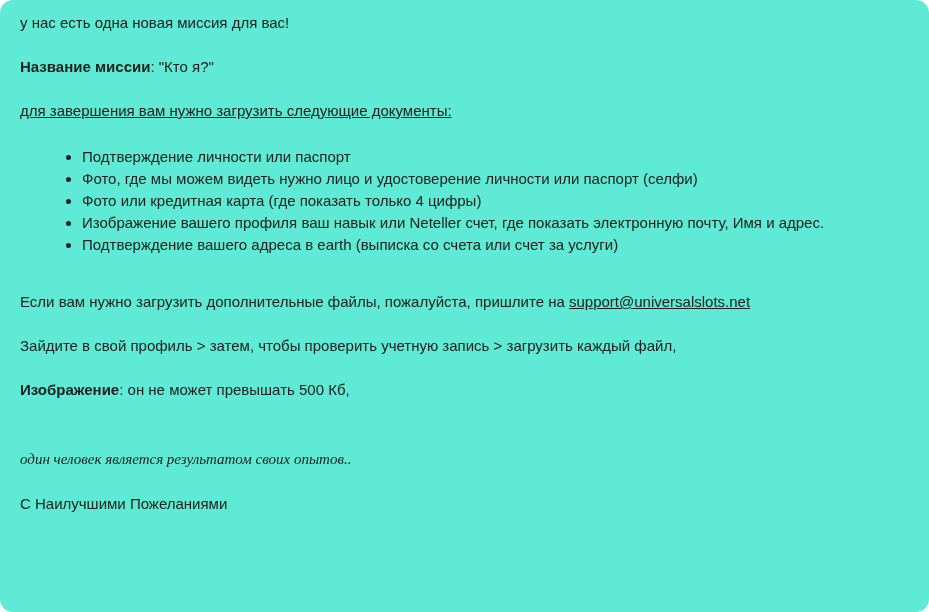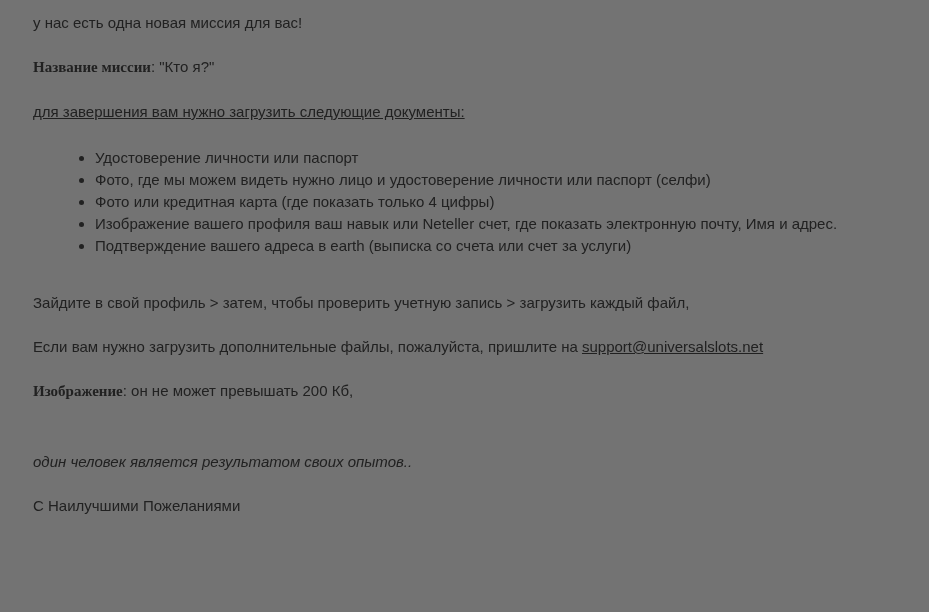--- a/index.html
+++ b/index.html
@@ -5,81 +5,82 @@
   html, body {
     margin: 0;
     padding: 0;
     background: #ffffff;
   }
   .page {
     width: 929px;
     height: 612px;
     box-sizing: border-box;
     overflow: hidden;
-    background: #737373;
-    padding: 14px 20px 0 33px;
+    background: #5eead4;
+    padding: 14px 20px 0 20px;
     font-family: "Liberation Sans", "DejaVu Sans", sans-serif;
     font-size: 15px;
     line-height: 17px;
     color: #212121;
+    border-radius: 13px;
   }
   .page p {
     margin: 0 0 27px 0;
   }
   .page p.mb-lg {
     margin-bottom: 53px;
   }
   .underlined {
     text-decoration: underline;
   }
   strong {
     font-weight: bold;
-    font-family: Liberation Serif, serif;
   }
   ul.doc-list {
     margin: 0 0 37px 0;
     padding: 0 0 0 62px;
     list-style: disc outside;
   }
   ul.doc-list li {
     line-height: 22px;
   }
   .quote {
     font-style: italic;
+    font-family: Liberation Serif, serif;
   }
   a.email-link {
     color: inherit;
     text-decoration: underline;
     cursor: pointer;
   }
 </style>
 </head>
 <body>
 
 <div class="page">
 
   <p>у нас есть одна новая миссия для вас!</p>
 
   <p><strong>Название миссии</strong><span>: "Кто я?"</span></p>
 
   <p class="underlined">для завершения вам нужно загрузить следующие документы:</p>
 
   <ul class="doc-list">
-    <li>Удостоверение личности или паспорт</li>
+    <li>Подтверждение личности или паспорт</li>
     <li>Фото, где мы можем видеть нужно лицо и удостоверение личности или паспорт (селфи)</li>
     <li>Фото или кредитная карта (где показать только 4 цифры)</li>
     <li>Изображение вашего профиля ваш навык или Neteller счет, где показать электронную почту, Имя и адрес.</li>
     <li>Подтверждение вашего адреса в earth (выписка со счета или счет за услуги)</li>
   </ul>
 
 
+  <p><span>Если вам нужно загрузить дополнительные файлы, пожалуйста, пришлите на </span><a class="email-link">support@universalslots.net</a></p>
+
   <p>Зайдите в свой профиль &gt; затем, чтобы проверить учетную запись &gt; загрузить каждый файл,</p>
 
-  <p><span>Если вам нужно загрузить дополнительные файлы, пожалуйста, пришлите на </span><a class="email-link">support@universalslots.net</a></p>
-
-  <p class="mb-lg"><strong>Изображение</strong><span>: он не может превышать 200 Кб,</span></p>
+  <p class="mb-lg"><strong>Изображение</strong><span>: он не может превышать 500 Кб,</span></p>
 
 
   <p class="quote">один человек является результатом своих опытов..</p>
 
   <p>С Наилучшими Пожеланиями</p>
 
 </div>
 
 </body></html>

